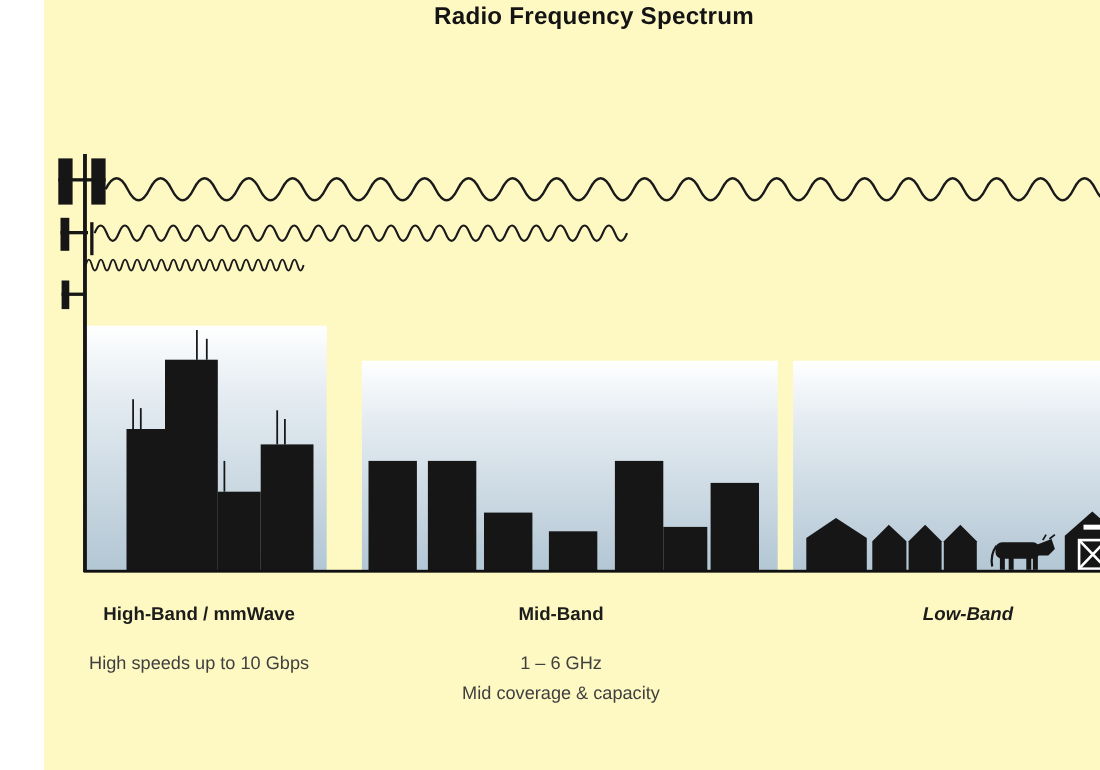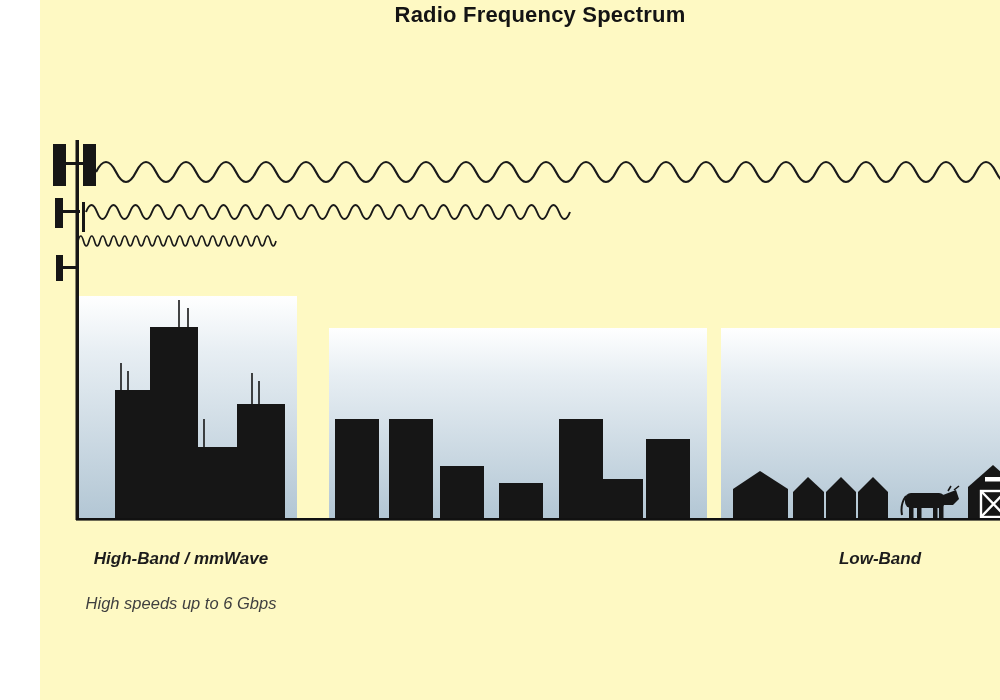--- a/index.html
+++ b/index.html
@@ -40,21 +40,21 @@
     font-size: 17px;
     font-weight: bold;
     color: #1c1c1c;
     margin-bottom: 21px;
   }
   .band-lines div {
     font-size: 16.5px;
     line-height: 27px;
     color: #3f3f3f;
   }
-  .band-0 { left: 18px;  top: 549px; width: 246px; font-style: italic; }
+  .band-0 { left: 18px;  top: 549px; width: 246px; }
   .band-1 { left: 348px; top: 549px; width: 244px; }
   .band-2 { left: 702px; top: 549px; width: 276px; font-style: italic; }
 </style>
 </head>
 <body>
 
 <div class="stage">
 
   <div class="title">Radio Frequency Spectrum</div>
 
@@ -139,24 +139,33 @@
         <path d="M941 491 L966 517 M966 491 L941 517" stroke="#ffffff" stroke-width="2.4" fill="none"></path>
       </g>
     </g>
 
     <rect x="36" y="518" width="949" height="2.6" fill="#111111"></rect>
   </svg>
 
   <div class="band-block band-0">
     <div class="band-label">High-Band / mmWave</div>
     <div class="band-lines">
-      <div>High speeds up to 6 Gbps</div>
+      <div>High speeds up to 10 Gbps</div>
       <div></div>
       <div></div>
     </div>
   </div>
 
+  <div class="band-block band-1">
+    <div class="band-label">Mid-Band</div>
+    <div class="band-lines">
+      <div>1 – 6 GHz</div>
+      <div>Mid coverage &amp; capacity</div>
+      <div></div>
+      <div></div>
+    </div>
+  </div>
 
   <div class="band-block band-2">
     <div class="band-label">Low-Band</div>
   </div>
 
 </div>
 
 </body></html>

